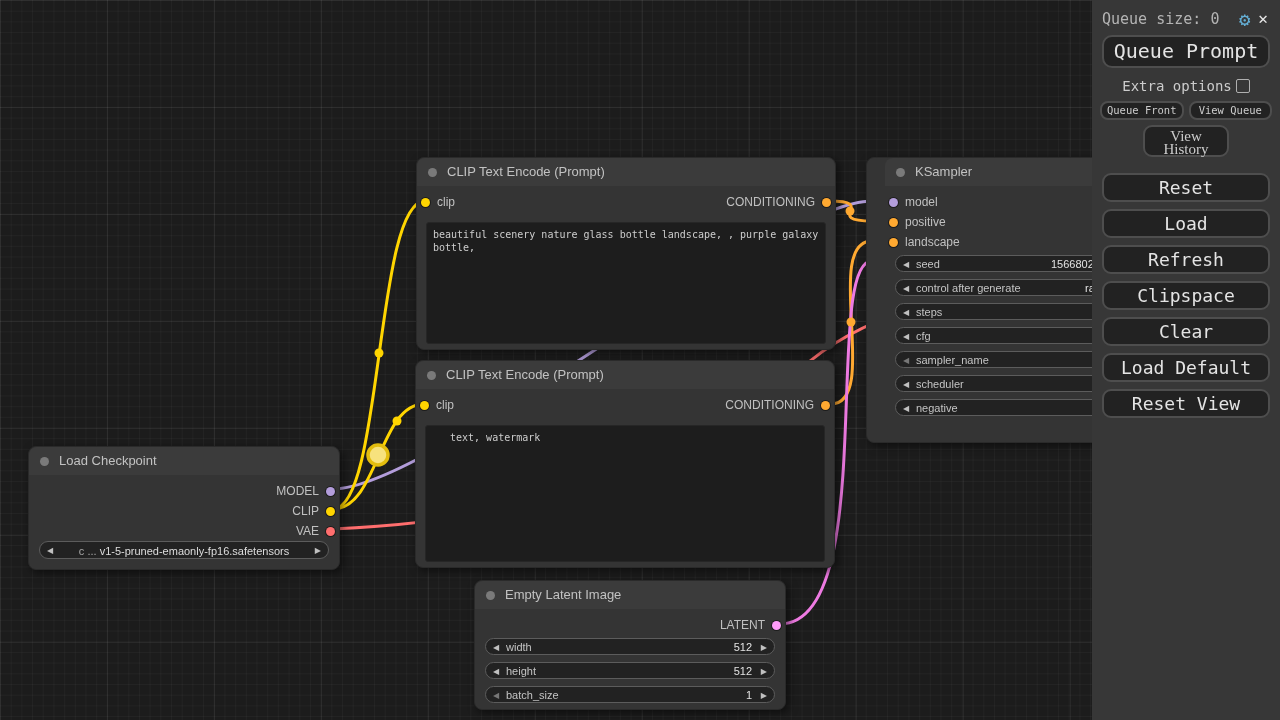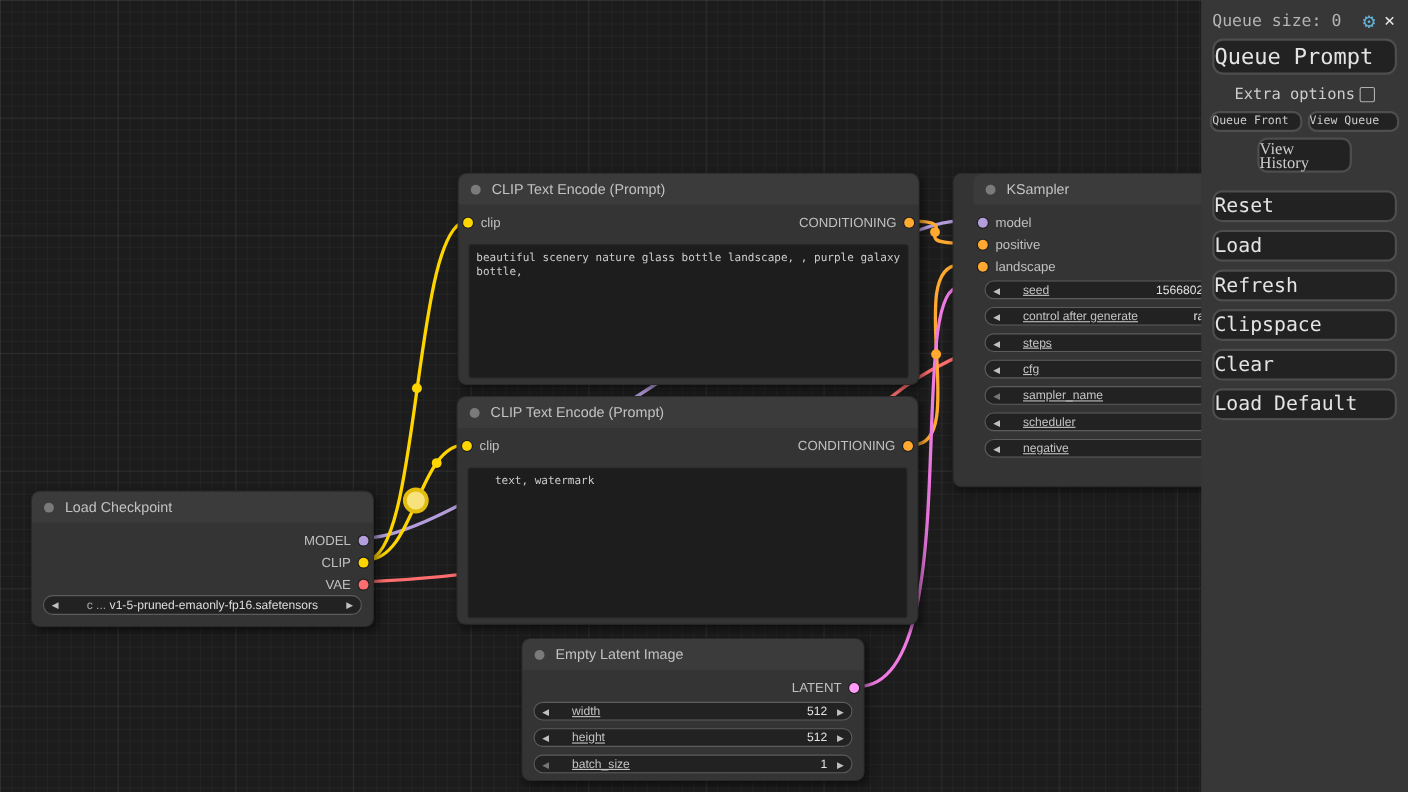--- a/index.html
+++ b/index.html
@@ -57,21 +57,21 @@
 
   .widget{
     position:relative;margin:0 10px 7px 10px;height:17px;line-height:17px;
     background:#222222;border:1px solid #5c5c5c;border-radius:9px;
     font-size:11px;color:#c4c4c4;box-sizing:border-box;
     overflow:hidden;white-space:nowrap;
   }
   .widget .arrow-l{position:absolute;left:7px;top:0;font-size:8px;color:#c0c0c0;}
   .widget .arrow-r{position:absolute;right:7px;top:0;font-size:8px;color:#c0c0c0;}
   .widget .arrow-dim{color:#777;}
-  .widget .w-label{position:absolute;left:34px;top:0;color:#c4c4c4;text-decoration:underline;}
+  .widget .w-label{position:absolute;left:20px;top:0;color:#c4c4c4;}
   .widget .w-value{position:absolute;top:0;color:#e2e2e2;}
   .widget .w-value-r{position:absolute;right:22px;top:0;color:#e2e2e2;}
   .widget .w-center{position:absolute;left:20px;right:20px;top:0;text-align:center;color:#dedede;
     overflow:hidden;text-overflow:ellipsis;}
   .widget .w-center .combo-label{color:#a8a8a8;}
 
   .node-textarea{
     position:absolute;left:9px;right:9px;
     background:#1d1d1d;border:1px solid #262626;border-radius:3px;
     color:#cdcdcd;font-family:"DejaVu Sans Mono",monospace;
@@ -87,21 +87,21 @@
     box-sizing:border-box;
   }
   #queue-size-row{
     display:flex;align-items:center;justify-content:space-between;
     padding:10px 12px 4px 10px;color:#b4b4b4;font-size:15px;
   }
   #queue-size-row .gear{color:#64aed4;font-size:19px;line-height:18px;cursor:pointer;}
   #queue-size-row .close{color:#e8e8e8;font-size:16px;line-height:16px;cursor:pointer;margin-left:8px;}
   .side-btn{
     background:#222222;border:2px solid #4e4e4e;border-radius:9px;
-    color:#e4e4e4;text-align:left;cursor:pointer;
+    color:#e4e4e4;text-align:center;cursor:pointer;
     box-sizing:border-box;
   }
   #queue-prompt{
     margin:3px 10px 0 10px;height:33px;line-height:29px;font-size:20px;border-radius:10px;
   }
   #extra-options{
     display:flex;align-items:center;justify-content:center;gap:4px;
     color:#cccccc;font-size:14px;margin-top:9px;height:18px;
   }
   #extra-options .checkbox{
@@ -320,14 +320,15 @@
   </div>
   <div id="view-history" class="side-btn">View
 History</div>
   <div id="main-btns">
     <div class="side-btn big-btn">Reset</div>
     <div class="side-btn big-btn">Load</div>
     <div class="side-btn big-btn">Refresh</div>
     <div class="side-btn big-btn">Clipspace</div>
     <div class="side-btn big-btn">Clear</div>
     <div class="side-btn big-btn">Load Default</div>
+    <div class="side-btn big-btn">Reset View</div>
   </div>
 </div>
 
 </body></html>

